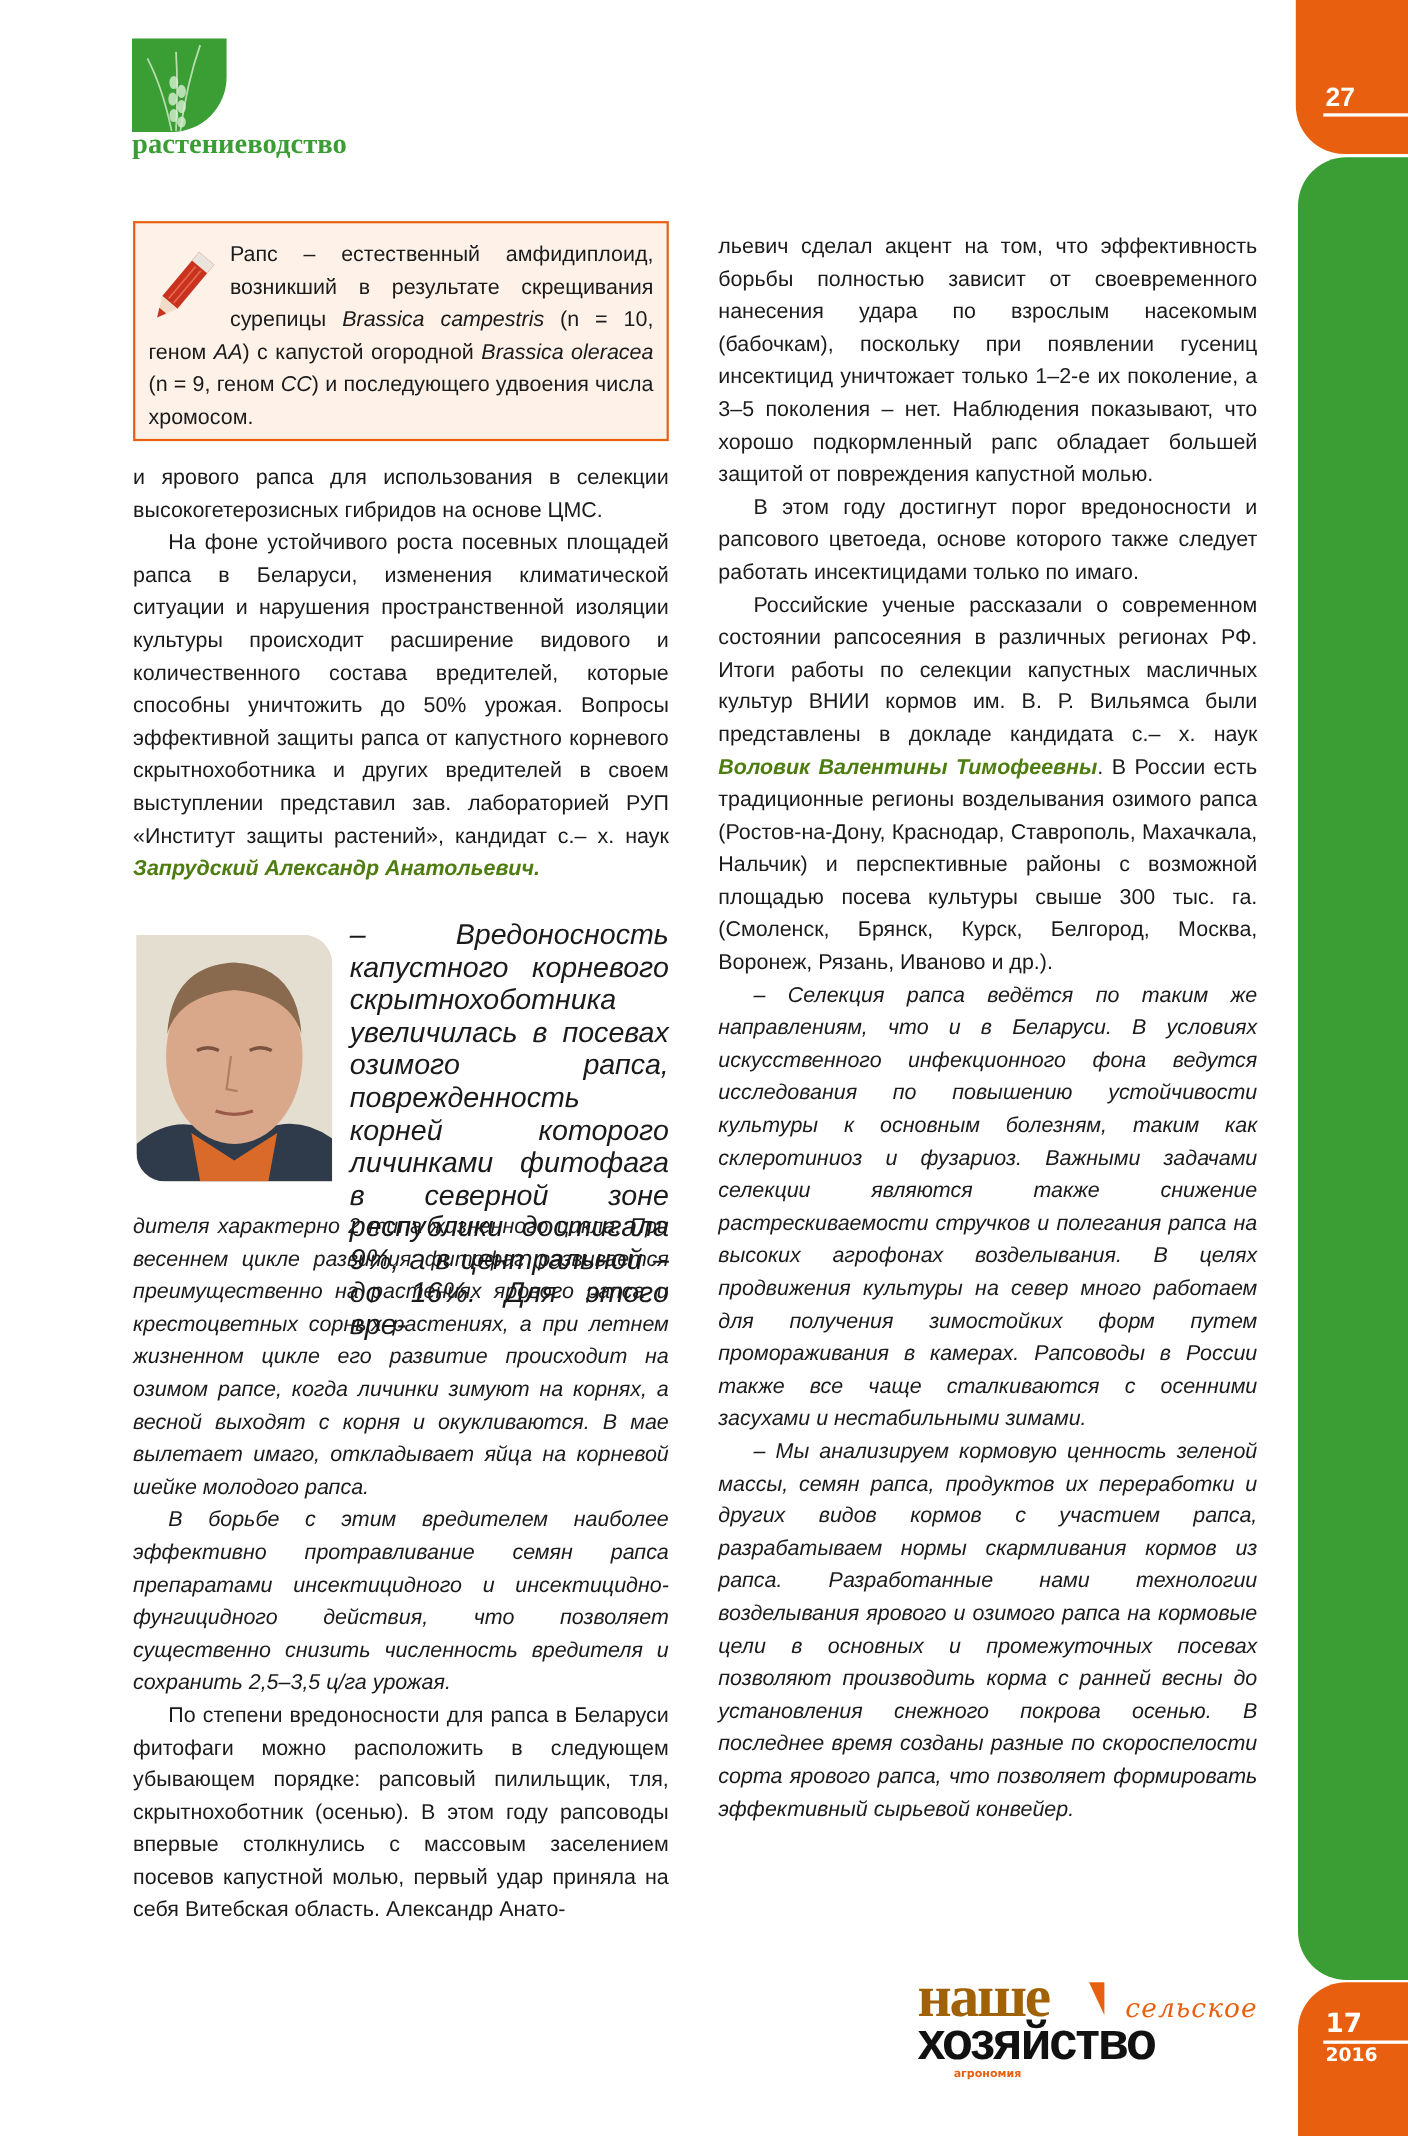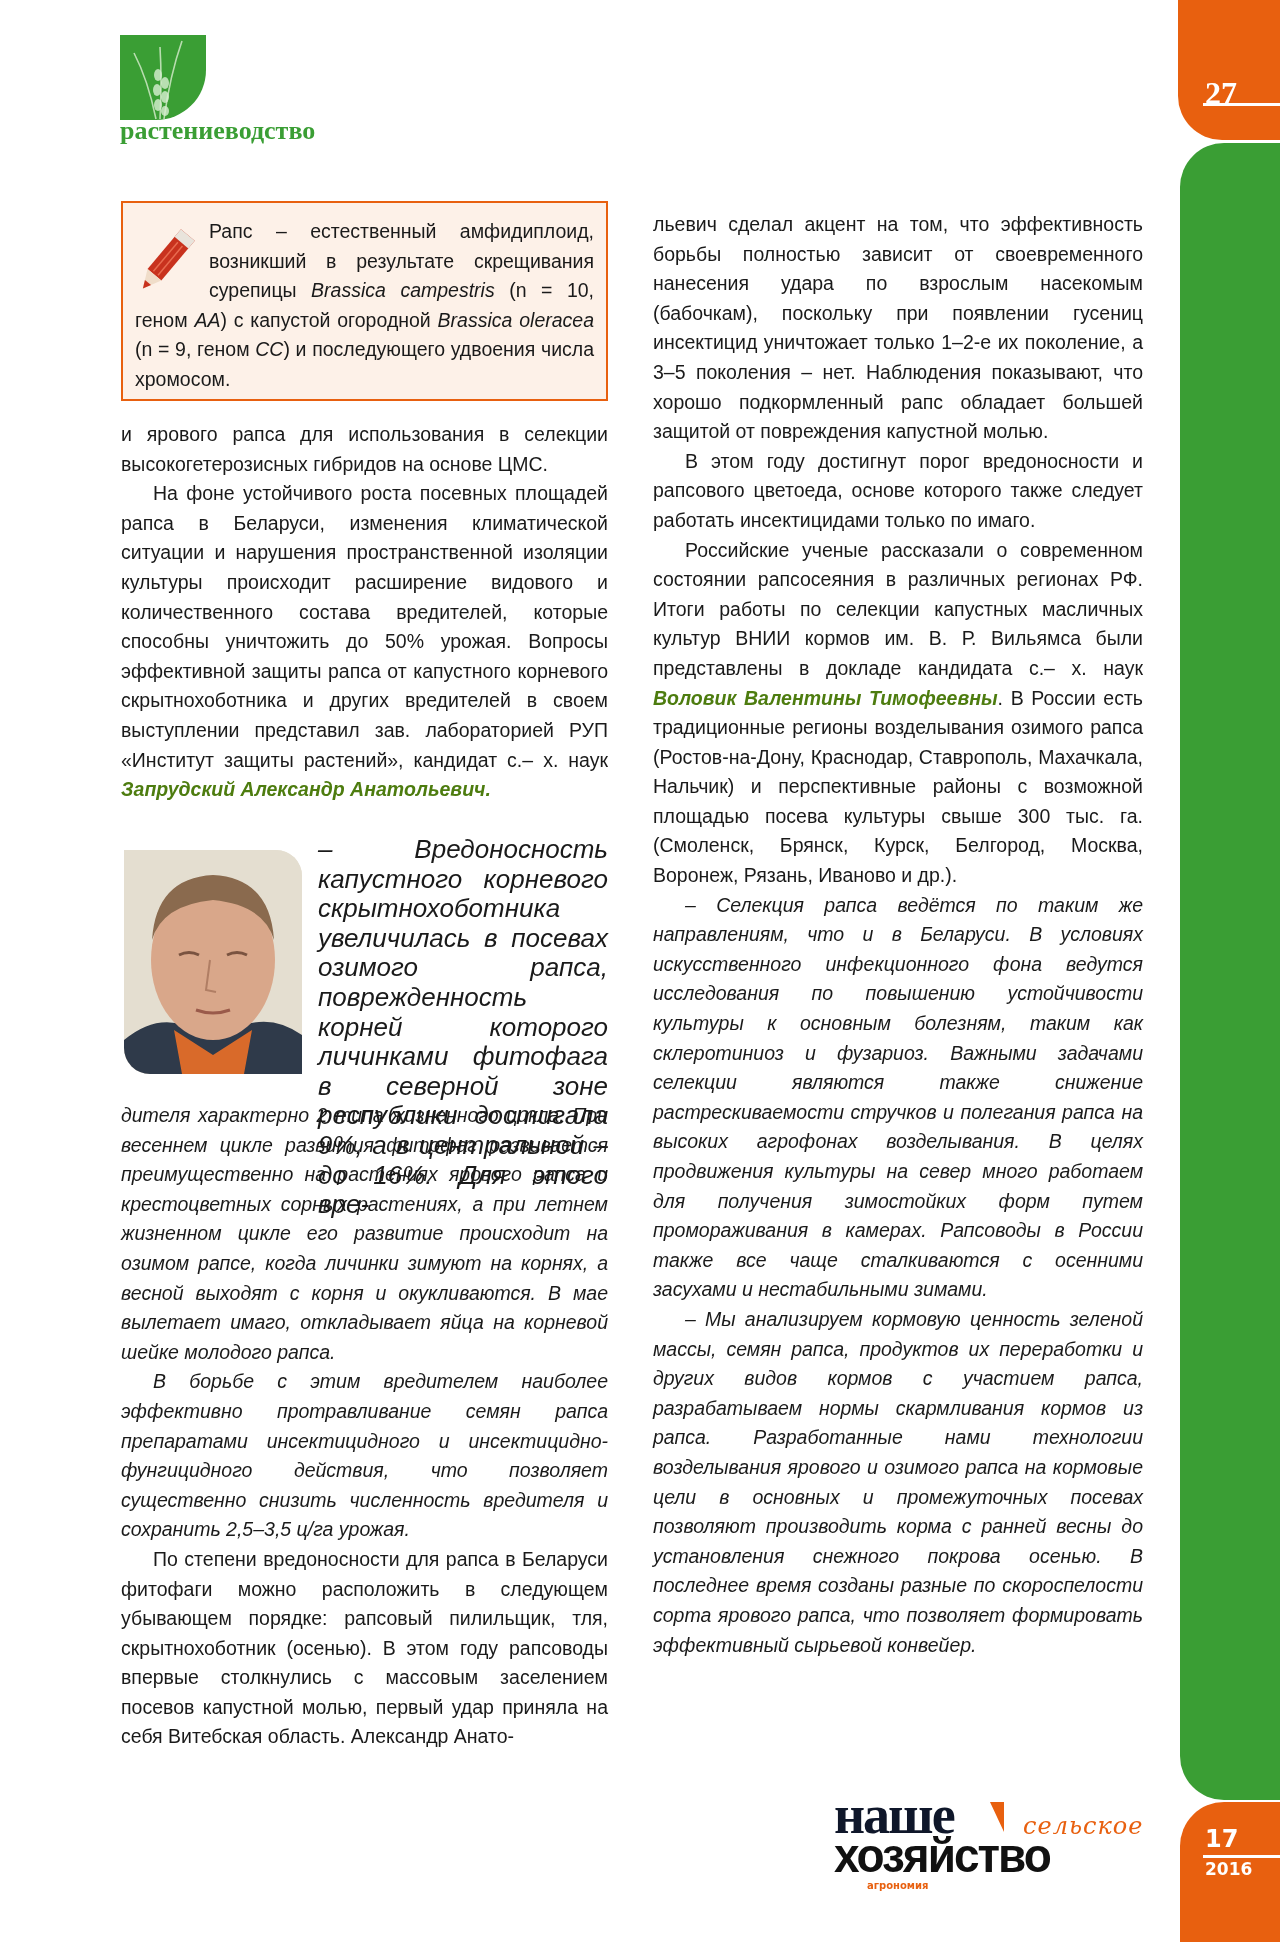--- a/index.html
+++ b/index.html
@@ -3,21 +3,21 @@
 <meta charset="utf-8">
 <style>
   * { box-sizing: border-box; margin: 0; padding: 0; }
   html, body { width: 1280px; height: 1942px; background: #ffffff; overflow: hidden; }
   body { position: relative; font-family: "Liberation Sans", "DejaVu Sans", sans-serif; color: #1a1a1a; }
 
   
   .tab-top { position: absolute; left: 1178px; top: 0; width: 102px; height: 140px; background: #e8600f; border-bottom-left-radius: 44px; }
   .tab-green { position: absolute; left: 1180px; top: 143px; width: 100px; height: 1657px; background: #3a9e34; border-top-left-radius: 44px; border-bottom-left-radius: 44px; }
   .tab-bottom { position: absolute; left: 1180px; top: 1802px; width: 100px; height: 140px; background: #e8600f; border-top-left-radius: 44px; }
-  .page-num { position: absolute; left: 1205px; top: 75px; color: #fff; font-weight: bold; font-size: 32px; font-family: Liberation Serif, serif; }
+  .page-num { position: absolute; left: 1205px; top: 75px; color: #fff; font-weight: bold; font-size: 24px; font-family: Liberation Sans, sans-serif; }
   .page-num-line { position: absolute; left: 1203px; top: 103px; width: 77px; height: 3px; background: #fff; }
   .issue-num { position: absolute; left: 1205px; top: 1825px; color: #fff; font-weight: bold; font-size: 24px; font-family: "DejaVu Sans", sans-serif; text-align: center; }
   .issue-line { position: absolute; left: 1203px; top: 1855px; width: 77px; height: 3px; background: #fff; }
   .issue-year { position: absolute; left: 1205px; top: 1859px; color: #fff; font-weight: bold; font-size: 17px; font-family: "DejaVu Sans", sans-serif; }
 
   
   .section-logo { position: absolute; left: 120px; top: 35px; width: 86px; height: 85px; background: #3a9e34; border-bottom-right-radius: 50px; overflow: hidden; }
   .section-title { position: absolute; left: 120px; top: 116px; color: #3a9e34; font-weight: bold; font-size: 26px; font-family: Liberation Serif, serif; letter-spacing: 0px; }
 
   
@@ -34,21 +34,21 @@
   .pencil { float: left; width: 62px; height: 80px; margin: 4px 12px 0 0; shape-outside: margin-box; }
   .note-first { text-indent: 40px; }
 
   
   .photo { position: absolute; left: 124px; top: 850px; width: 178px; height: 224px; border-radius: 0 26px 0 26px; overflow: hidden; background: linear-gradient(180deg,#e8e3d6 0%,#e0d9c8 100%); }
   .italic-block { position: absolute; left: 318px; top: 835px; width: 290px; font-size: 26px; line-height: 29.6px; text-align: justify; font-style: italic; }
   .col-left-cont { position: absolute; left: 121px; top: 1101px; width: 487px; font-size: 19.5px; line-height: 29.6px; text-align: justify; }
 
   
   .mag { position: absolute; left: 834px; top: 1790px; width: 320px; height: 110px; }
-  .mag-line1 { position: absolute; left: 0; top: 0; font-family: "Liberation Serif", serif; font-size: 54px; font-weight: bold; letter-spacing: -2px; line-height: 50px; color: #0f172a; }
+  .mag-line1 { position: absolute; left: 0; top: 0; font-family: "Liberation Serif", serif; font-size: 54px; font-weight: bold; letter-spacing: -2px; line-height: 50px; color: #a16207; }
   .mag-line2 { position: absolute; left: 0; top: 42px; font-family: "Liberation Sans", sans-serif; font-size: 46px; font-weight: bold; letter-spacing: -2px; line-height: 46px; color: #111; transform: scaleY(1.05); }
   .mag-script { position: absolute; left: 145px; top: 22px; font-family: "DejaVu Serif", serif; font-style: italic; font-size: 24px; color: #e8600f; letter-spacing: 1px; margin-left: 44px; }
   .mag-sub { position: absolute; left: 1px; top: 90px; font-family: "DejaVu Sans", sans-serif; font-weight: bold; font-size: 10px; color: #e8600f; margin-left: 32px; }
   .mag-tri { position: absolute; left: 142px; top: 12px; width: 0; height: 0; border-left: 14px solid transparent; border-right: 14px solid #e8600f; border-bottom: 30px solid transparent; }
 </style>
 </head>
 <body>
 
 <div class="tab-top"></div>
 <div class="page-num">27</div>

